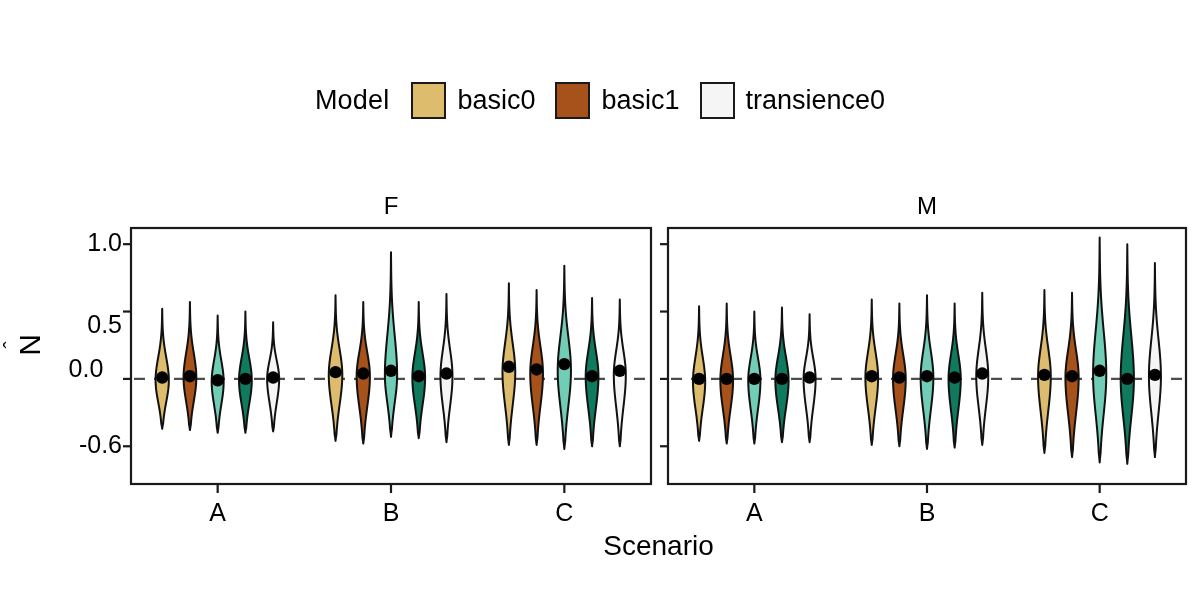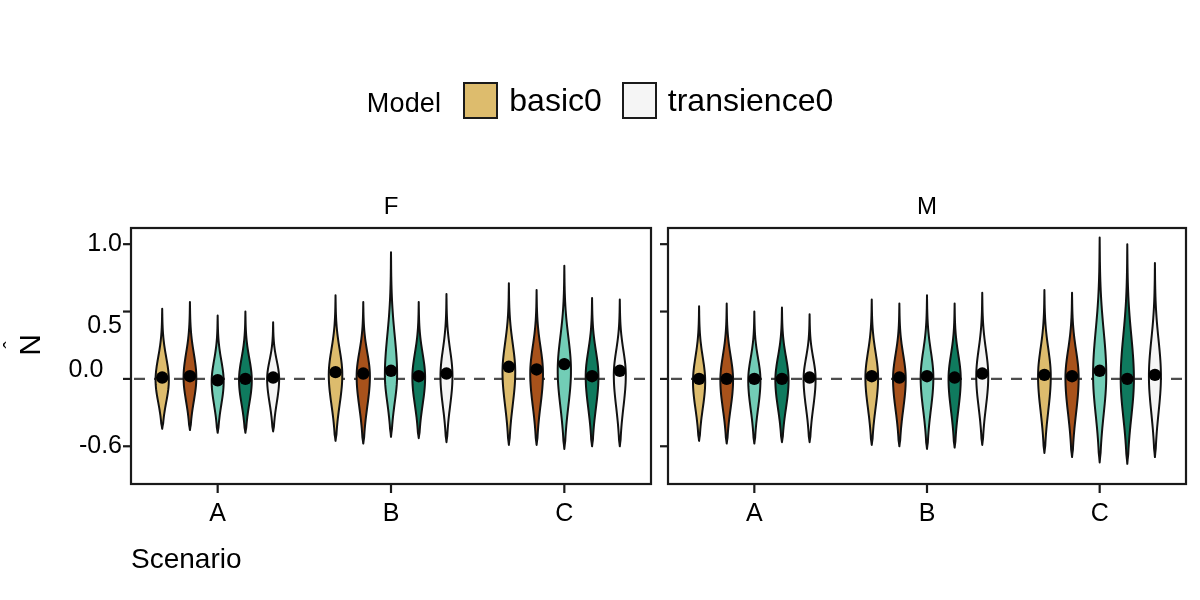--- a/index.html
+++ b/index.html
@@ -20,21 +20,21 @@
     left: 0; top: 0;
     width: 1200px;
     height: 600px;
   }
   .legend-row {
     position: absolute;
     left: 0;
     top: 82px;
     width: 1200px;
     display: flex;
-    align-items: flex-end;
+    align-items: center;
     justify-content: center;
     gap: 0;
   }
   .legend-title {
     font-size: 27px;
     letter-spacing: 0.2px;
     margin-right: 22px;
     white-space: nowrap;
   }
   .legend-item {
@@ -44,38 +44,38 @@
   }
   .legend-item:last-child { margin-right: 0; }
   .legend-swatch {
     width: 35px;
     height: 37px;
     border: 2.5px solid #1a1a1a;
     box-sizing: border-box;
     margin-right: 11px;
   }
   .legend-label {
-    font-size: 32px;
+    font-size: 27px;
     white-space: nowrap;
   }
   .strip-label {
     position: absolute;
     font-size: 24px;
     text-align: center;
     top: 192px;
   }
   #strip-f { left: 131px; width: 520px; }
   #strip-m { left: 668px; width: 518px; }
   .axis-title-x {
     position: absolute;
     left: 131px;
     width: 1055px;
     top: 530px;
+    text-align: center;
     font-size: 28px;
-    margin-top: 13px;
   }
   .axis-title-y {
     position: absolute;
     left: -20px;
     top: 328px;
     width: 100px;
     text-align: center;
     font-size: 30px;
     transform: rotate(-90deg);
     transform-origin: 50% 50%;
@@ -119,20 +119,24 @@
 </head>
 <body>
 
 <div id="figure">
 
   <div class="legend-row" id="legend-row">
     <span class="legend-title">Model</span>
   <div class="legend-item">
         <div class="legend-swatch" style="background: rgb(221, 188, 109);"></div>
         <span class="legend-label">basic0</span>
+      </div>
+      <div class="legend-item">
+        <div class="legend-swatch" style="background: rgb(168, 82, 27);"></div>
+        <span class="legend-label">basic1</span>
       </div>
       <div class="legend-item">
         <div class="legend-swatch" style="background: rgb(245, 245, 245);"></div>
         <span class="legend-label">transience0</span>
       </div>
     </div>
 
   <div class="strip-label" id="strip-f">F</div>
   <div class="strip-label" id="strip-m">M</div>
 

